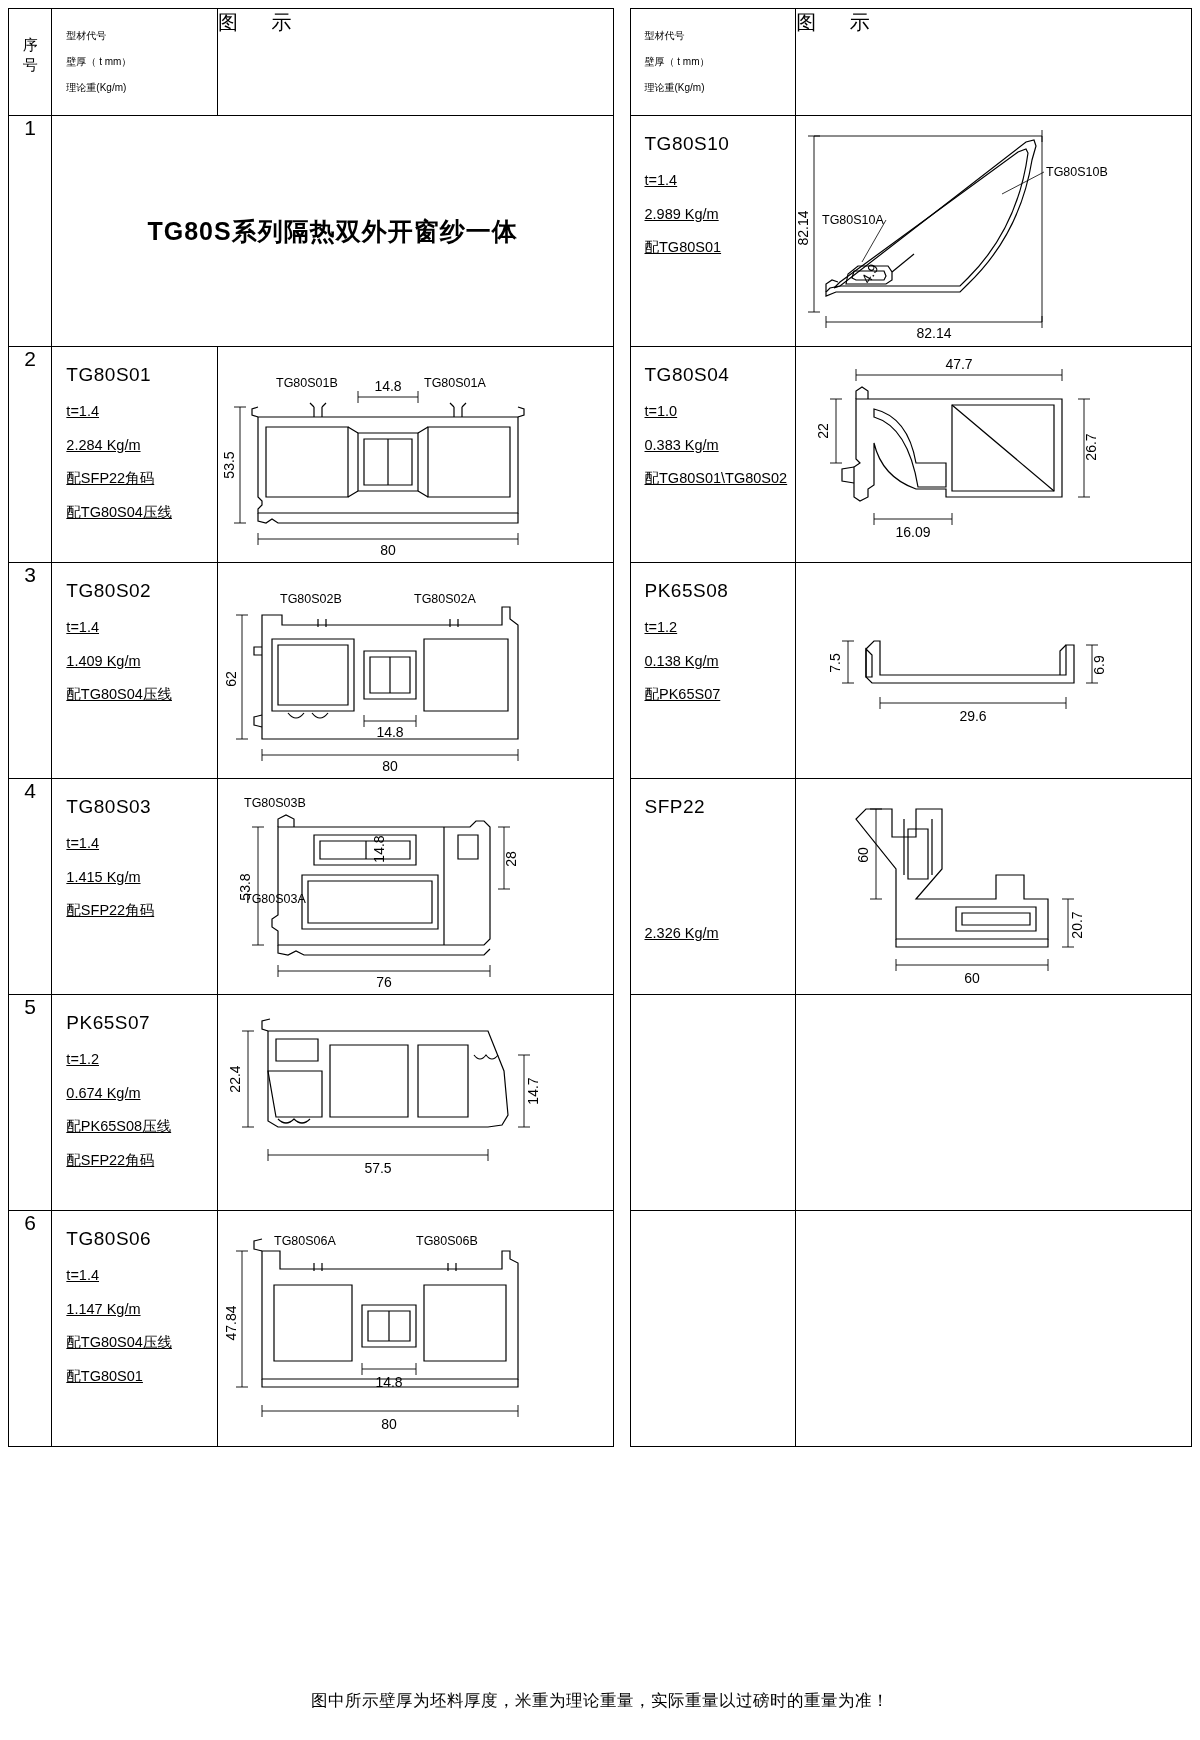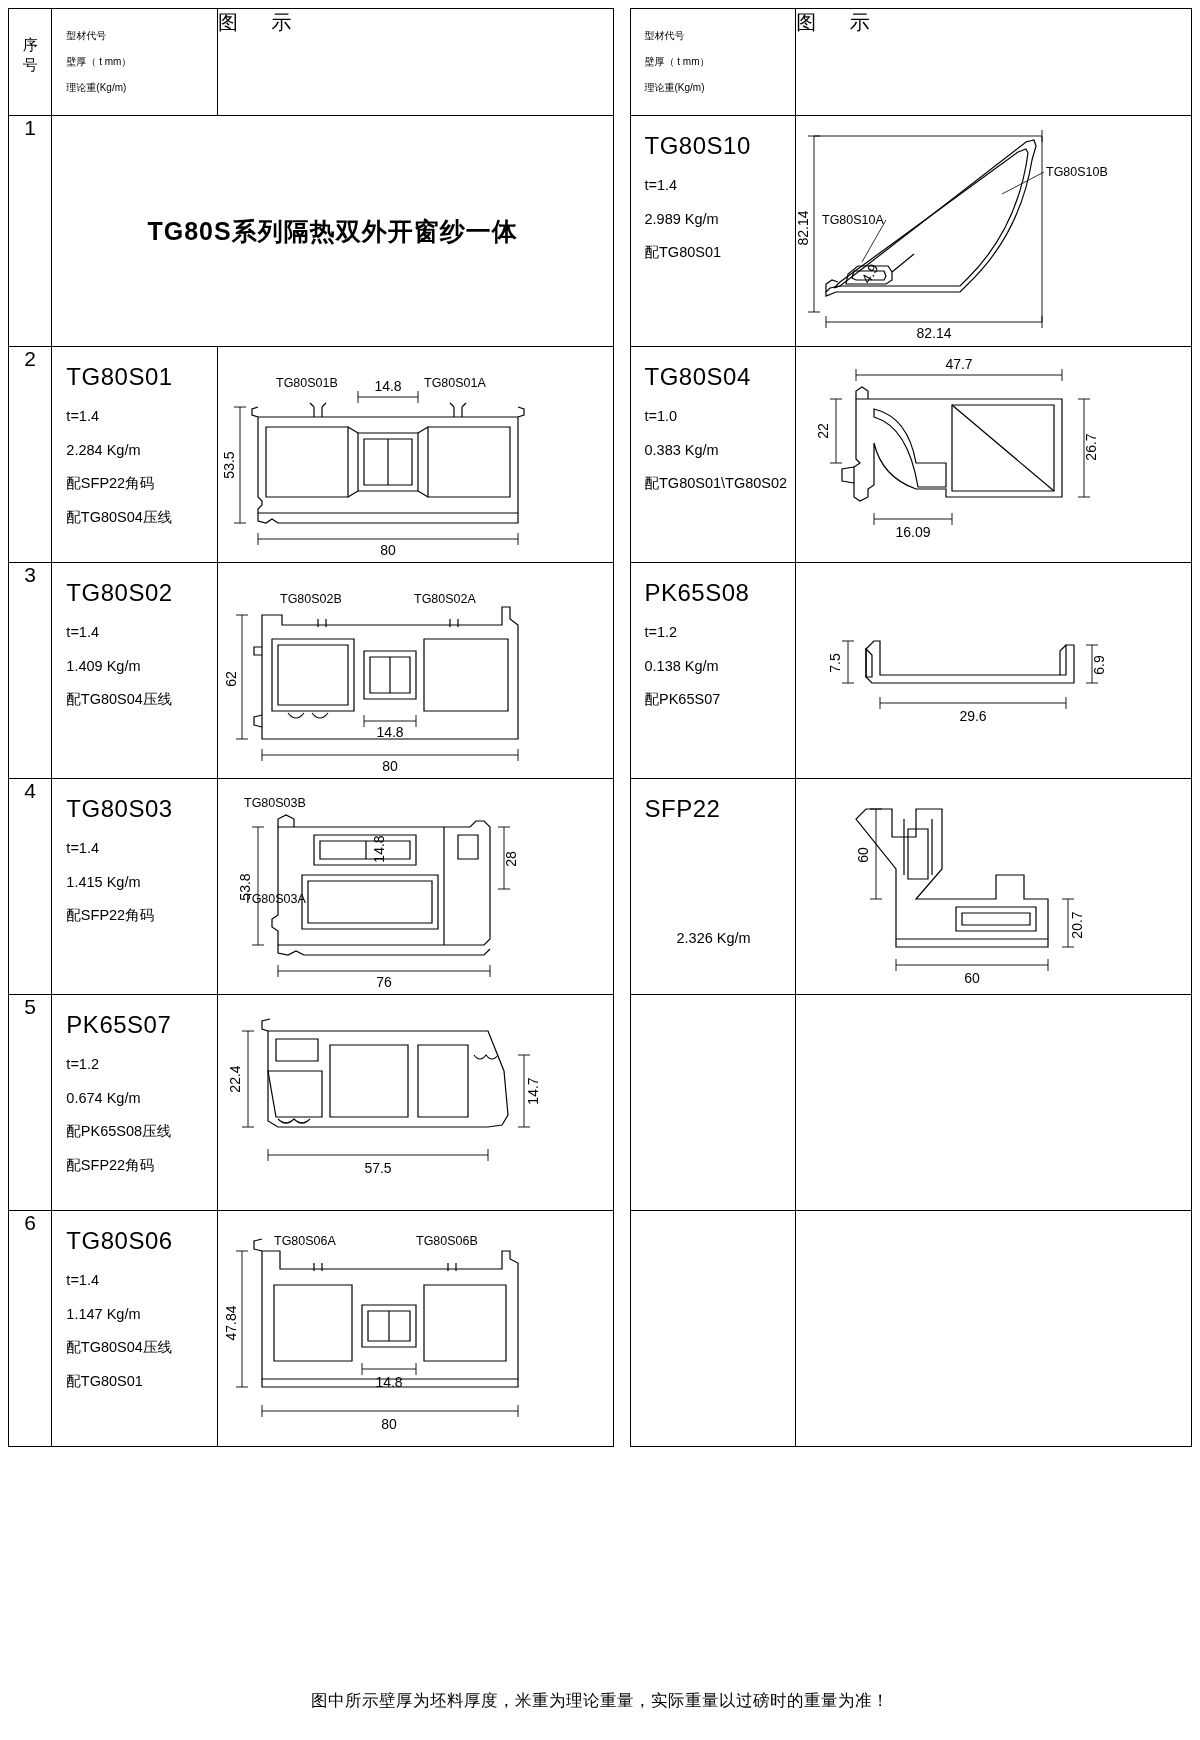--- a/index.html
+++ b/index.html
@@ -26,22 +26,22 @@
   }
   .col-seq{width:38px;text-align:center;vertical-align:middle;}
   .col-code{width:148px;}
   .col-fig{width:355px;}
   .col-gap{width:14px;border-top:none !important;border-bottom:none !important;border-left:1.5px solid #000;border-right:1.5px solid #000;}
   .hdr-seq{font-size:15px;line-height:20px;text-align:center;padding-top:26px;}
   .hdr-code{font-size:10px;line-height:26px;padding:14px 0 14px 14px;}
   .hdr-fig{font-size:20px;text-align:left;vertical-align:middle;letter-spacing:14px;}
   .seqnum{font-size:21px;}
   .codecell{font-size:15px;line-height:1.0;padding:18px 0 10px 14px;}
-  .codecell .name{font-size:24px;margin-bottom:20px;letter-spacing:.5px;}
-  .codecell .ln{margin-bottom:19px;font-size:14.5px;}
+  .codecell .name{font-size:19px;margin-bottom:20px;letter-spacing:.5px;}
+  .codecell .ln{margin-bottom:19px;font-size:14.5px;text-decoration:underline;}
   .figwrap{position:relative;width:100%;height:100%;}
   .title-big{
     font-size:25px;font-weight:bold;text-align:left;letter-spacing:1px;
   }
   .footnote{
     position:absolute;left:0;top:1690px;width:1200px;text-align:center;
     font-size:16.5px;letter-spacing:.5px;
   }
   svg{display:block;}
   .dim{font-size:14px;font-family:"Liberation Sans",sans-serif;}
@@ -340,21 +340,21 @@
         <text class="dim" x="298" y="80" transform="rotate(-90 298 80)" text-anchor="middle">28</text>
         <text class="dim" x="166" y="208" text-anchor="middle">76</text>
         <text class="nm" x="26" y="28">TG80S03B</text>
         <text class="nm" x="26" y="124">TG80S03A</text>
       </svg>
     </td>
     <td class="col-gap"></td>
     <td class="col-code">
       <div class="codecell">
         <div class="name">SFP22</div>
-        <div class="ln" style="margin-top:110px;margin-left:32px;">2.326 Kg/m</div>
+        <div class="ln" style="margin-top:110px;">2.326 Kg/m</div>
       </div>
     </td>
     <td class="col-fig">
       <svg width="355" height="215" viewBox="0 0 355 215">
         <g fill="none" stroke="#000" stroke-width="1.2">
           <path d="M100 160 L100 90 L60 40 L70 30 L96 30 L96 58 L120 58 L120 30 L146 30 L146 90 L120 120 L200 120 L200 96 L228 96 L228 120 L252 120 L252 160 Z"></path>
           <path d="M108 96 L108 40 M136 96 L136 40"></path>
           <path d="M112 100 L132 100 L132 50 L112 50 Z"></path>
           <path d="M160 128 L160 152 L240 152 L240 128 Z"></path>
           <path d="M166 134 L166 146 L234 146 L234 134 Z"></path>

